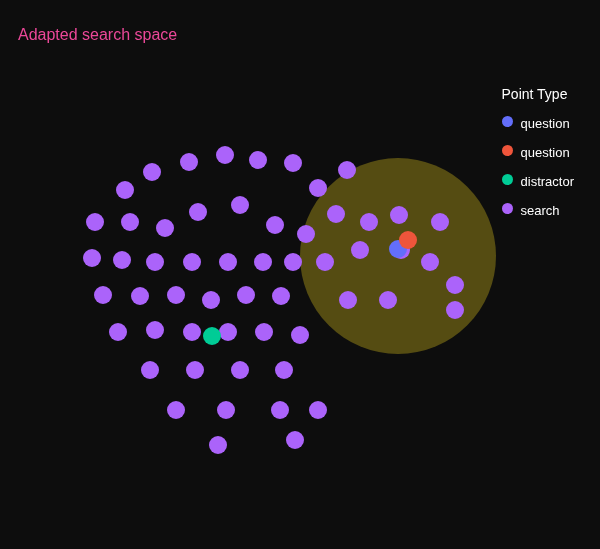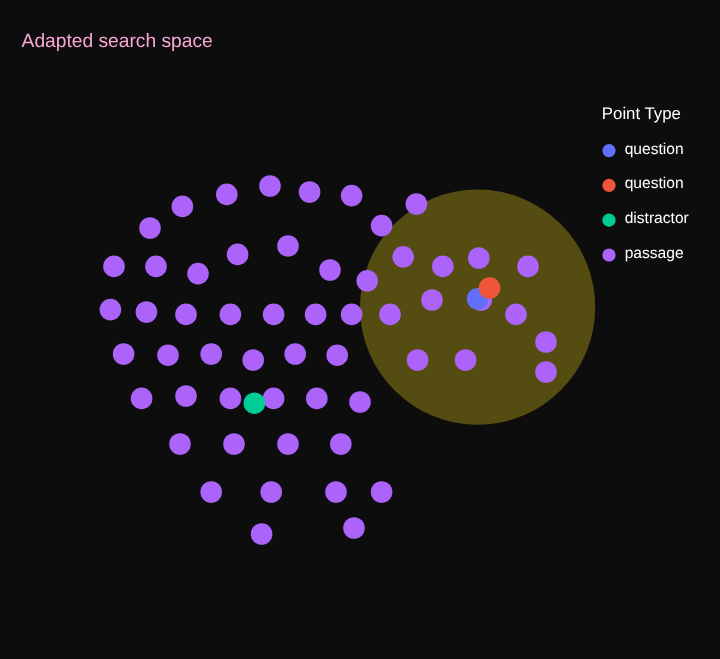--- a/index.html
+++ b/index.html
@@ -1,20 +1,20 @@
 <!DOCTYPE html>
 <html><head>
 <meta charset="utf-8">
 <style>
   html,body{margin:0;padding:0;background:#0d0d0d;font-family:Verdana,Geneva,sans-serif;color:#fff}
   .stage{position:relative;width:600px;height:549px;background:#0d0d0d;overflow:hidden}
-  .title{position:absolute;left:18px;top:26px;font-size:16px;color:#f9a8d4}
+  .title{position:absolute;left:18px;top:26px;font-size:16px;color:#ec4899}
   .legend{position:absolute;right:26px;top:86px;font-size:13px}
   .legend-title{font-size:14px;margin-bottom:6px}
-  .legend-row{display:flex;align-items:flex-end;gap:8px;margin:14px 0;font-size:13px}
+  .legend-row{display:flex;align-items:flex-start;gap:8px;margin:14px 0;font-size:13px}
   .swatch{width:11px;height:11px;border-radius:50%;flex:0 0 11px}
   .plot{position:absolute;left:0;top:0;width:600px;height:549px}
   .highlight{position:absolute;border-radius:50%}
   .pt{position:absolute;border-radius:50%;transform:translate(-50%,-50%)}
 </style>
 </head>
 <body>
 
 <div class="stage">
   <div class="title">Adapted search space</div>
@@ -28,21 +28,21 @@
     <div class="legend-row">
       <span class="swatch" style="background:#ef553b"></span>
       <span>question</span>
     </div>
     <div class="legend-row">
       <span class="swatch" style="background:#00cc96"></span>
       <span>distractor</span>
     </div>
     <div class="legend-row">
       <span class="swatch" style="background:#ab63fa"></span>
-      <span>passage</span>
+      <span>search</span>
     </div>
   </div>
 
   <div class="plot" id="plot">
       <div class="highlight" style="left: 300px; top: 158px; width: 196px; height: 196px; background: rgb(138, 122, 22); opacity: 0.58;"></div>
       <div class="pt" style="left: 125px; top: 190px; width: 18px; height: 18px; background: rgb(171, 99, 250);"></div>
       <div class="pt" style="left: 152px; top: 172px; width: 18px; height: 18px; background: rgb(171, 99, 250);"></div>
       <div class="pt" style="left: 189px; top: 162px; width: 18px; height: 18px; background: rgb(171, 99, 250);"></div>
       <div class="pt" style="left: 225px; top: 155px; width: 18px; height: 18px; background: rgb(171, 99, 250);"></div>
       <div class="pt" style="left: 258px; top: 160px; width: 18px; height: 18px; background: rgb(171, 99, 250);"></div>

